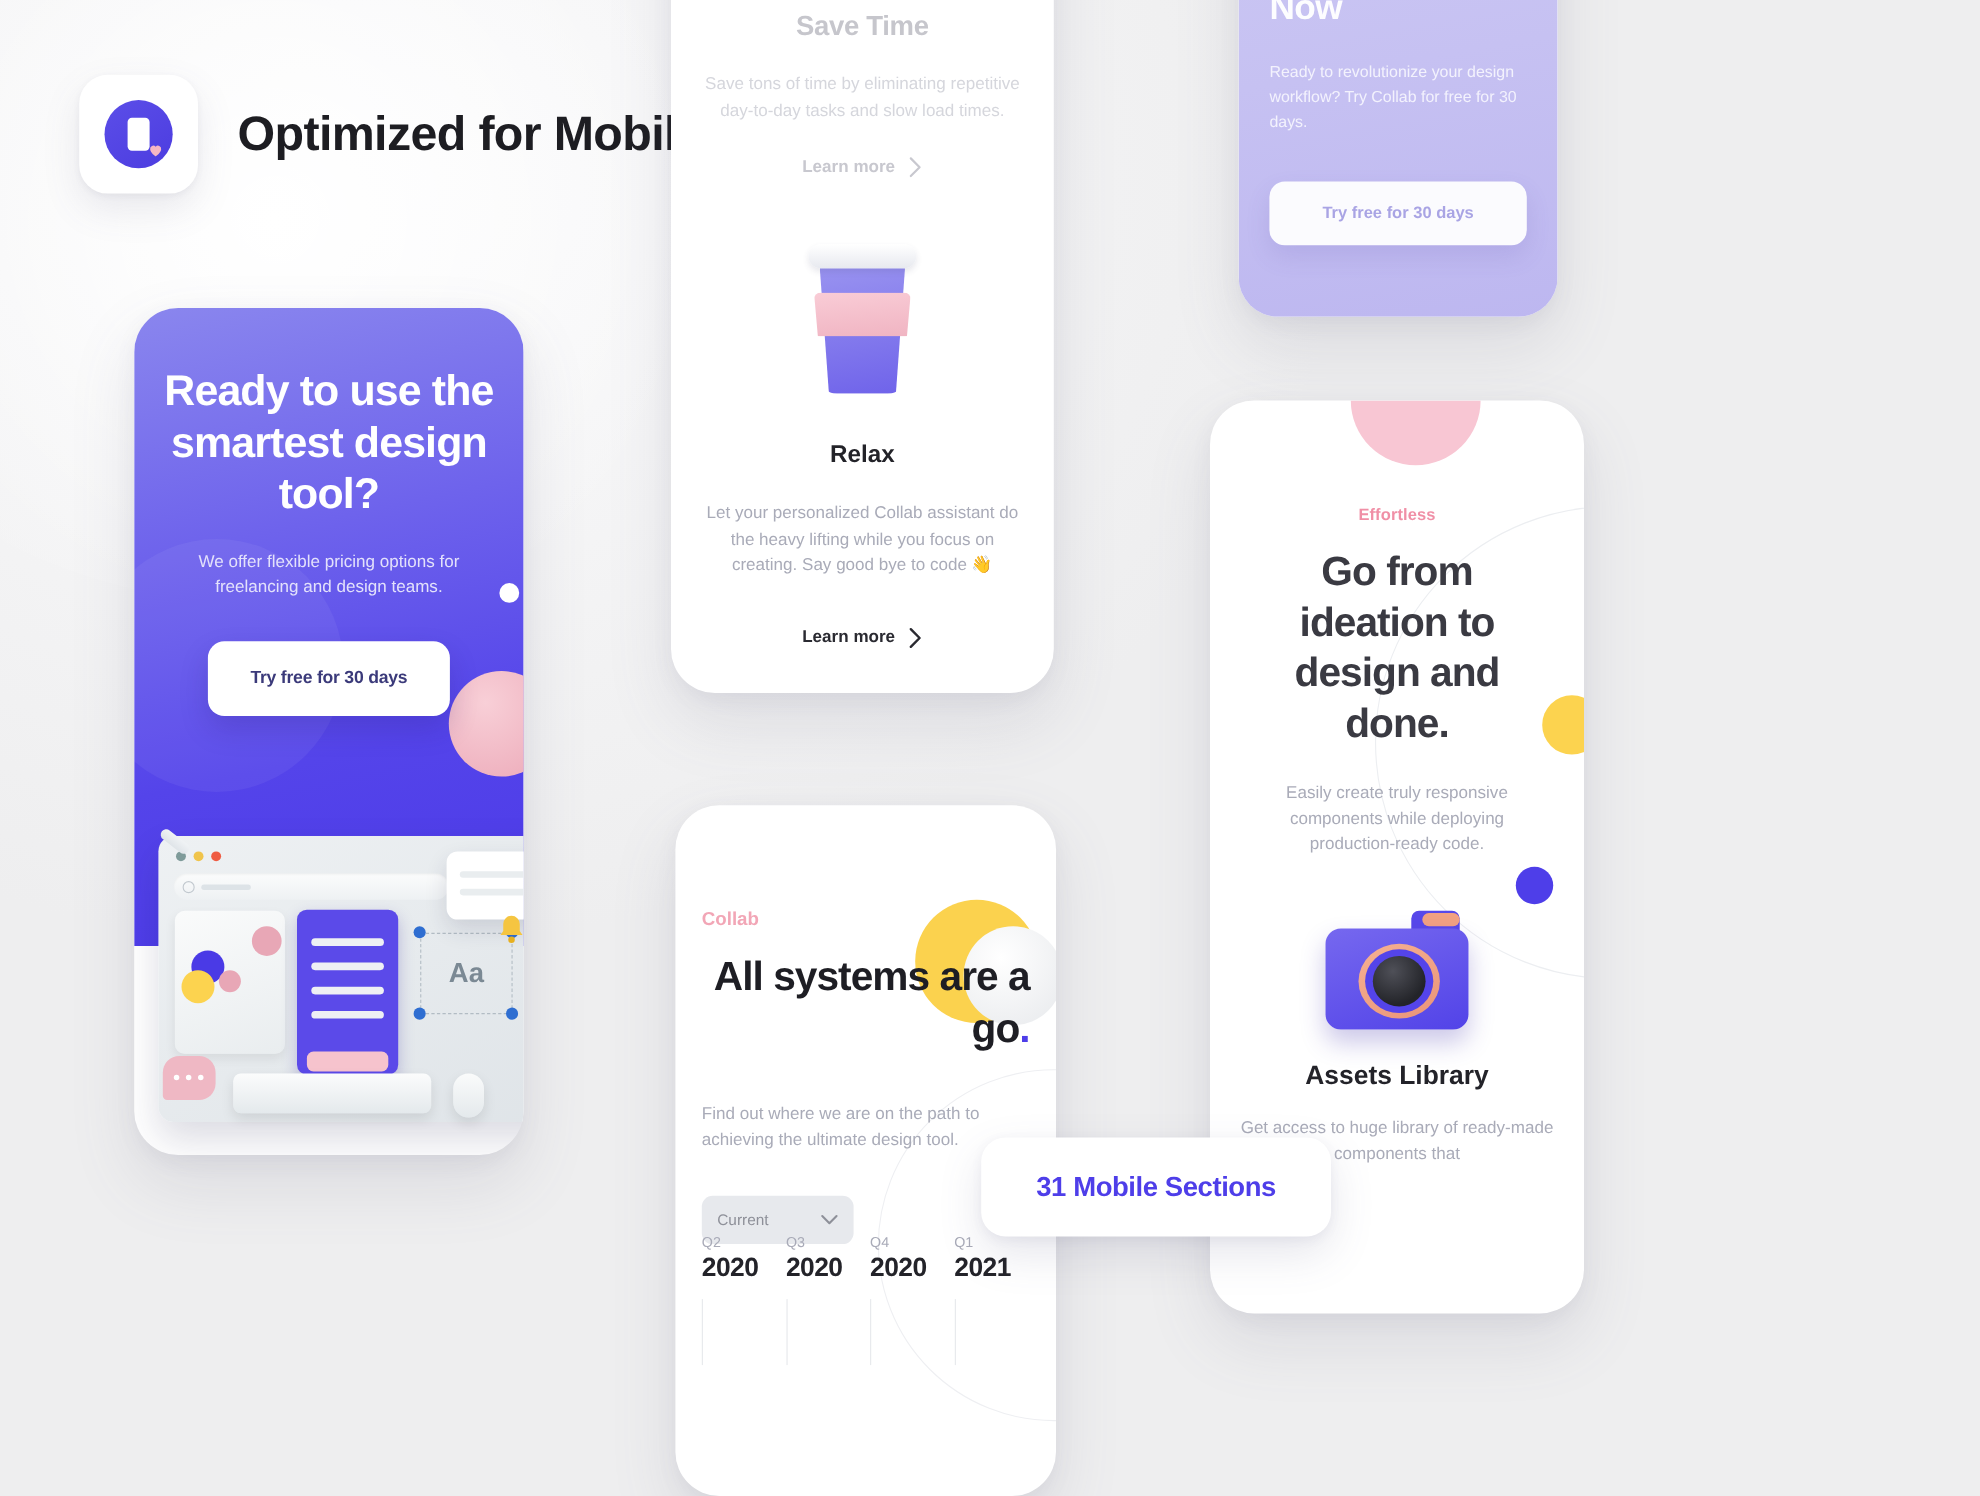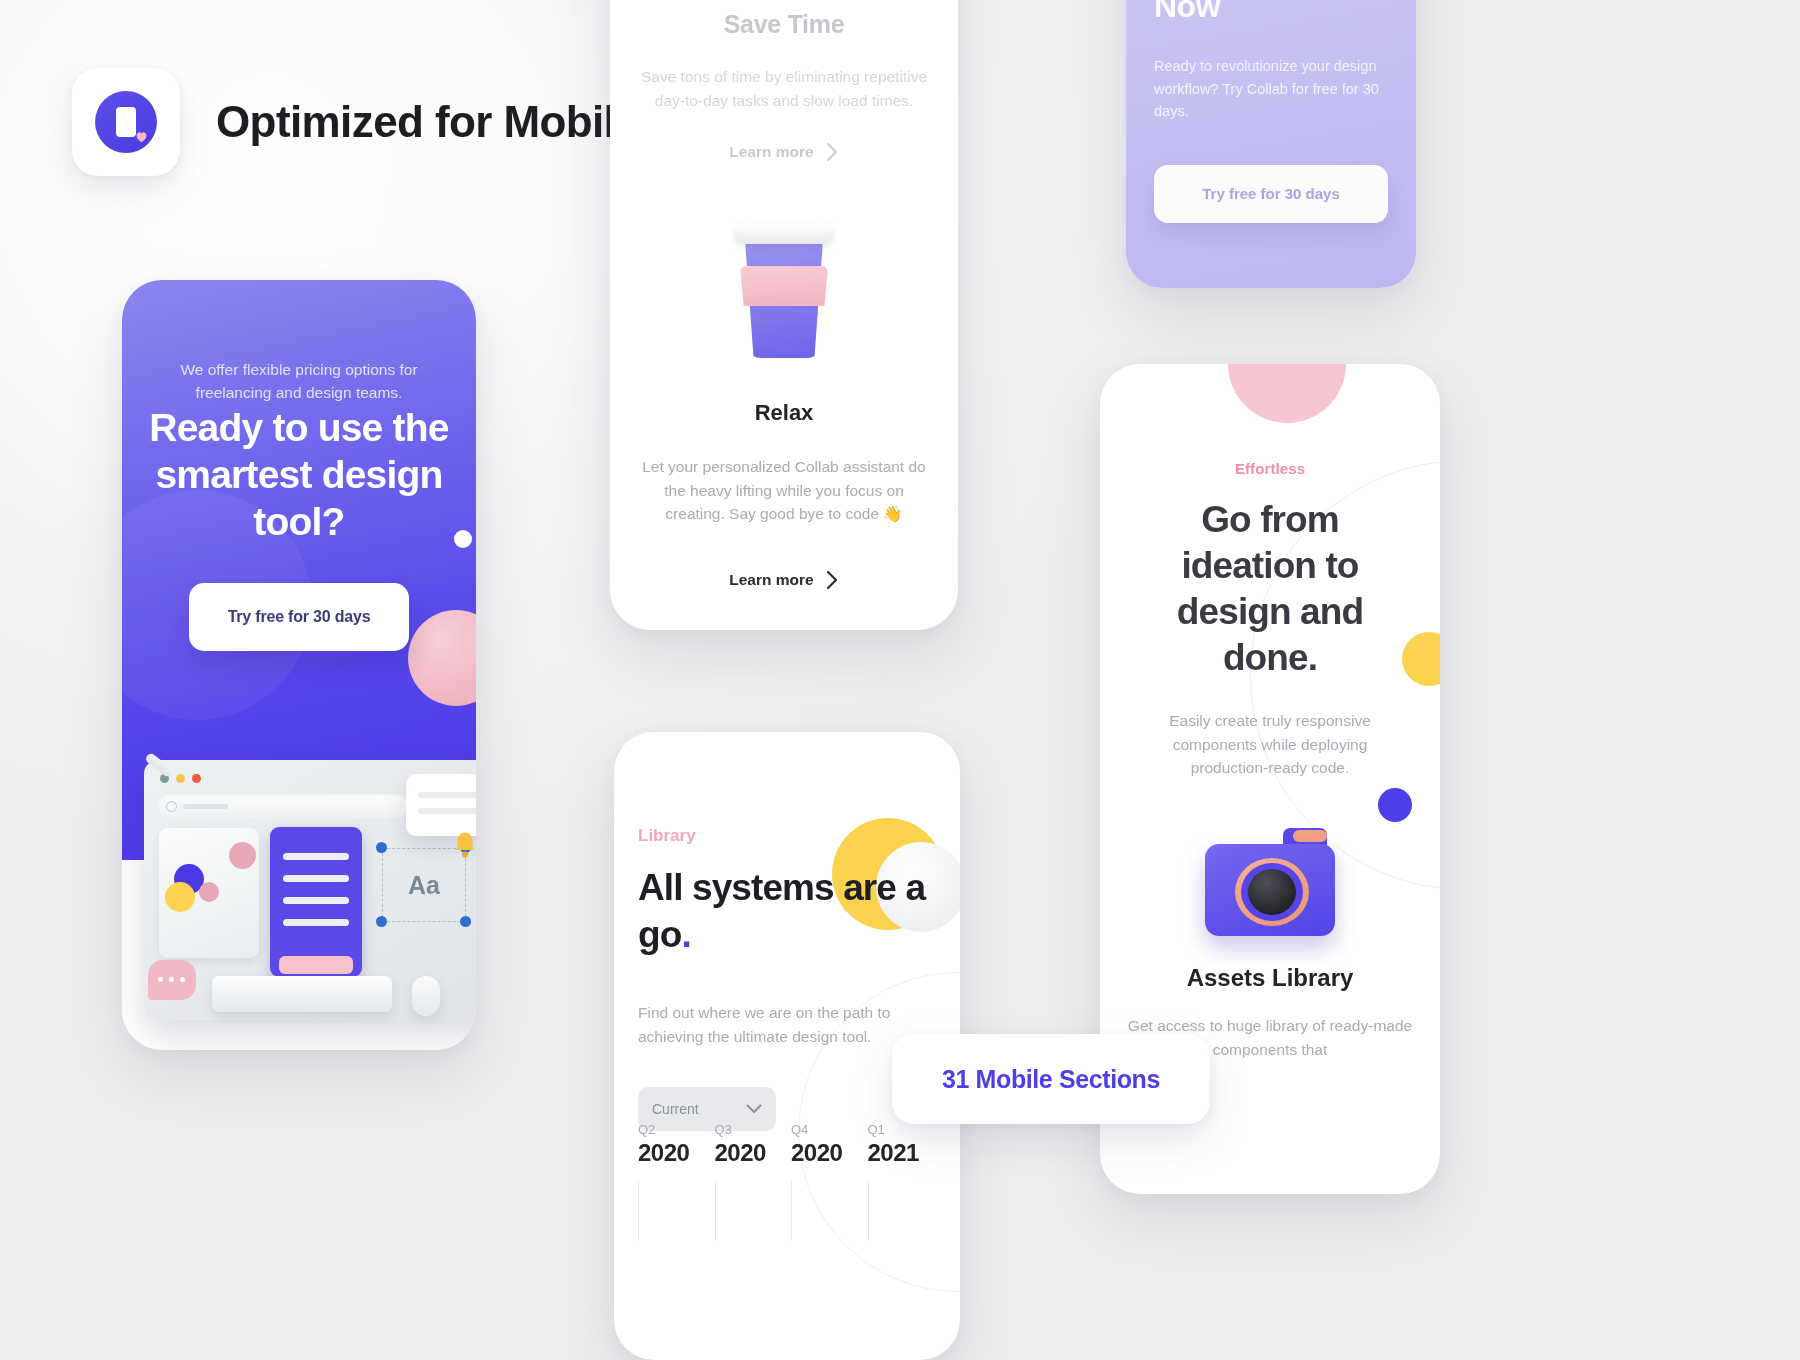--- a/index.html
+++ b/index.html
@@ -194,21 +194,21 @@
   #cam-ring { position:absolute; left:30px; top:36px; width:74px; height:68px; border-radius:50%; background:linear-gradient(150deg,#f6b192,#ea9478); }
   #cam-ring2 { position:absolute; left:36px; top:41px; width:62px; height:58px; border-radius:50%; background:#5444ea; }
   #cam-lens { position:absolute; left:43px; top:47px; width:48px; height:46px; border-radius:50%; background:radial-gradient(circle at 38% 30%,#4f5058,#232429 70%); }
   #assets-title { position:absolute; left:0; right:0; top:600px; text-align:center; font-size:24px; font-weight:bold; color:#232329; }
   #assets-body { position:absolute; left:26px; right:26px; top:650px; text-align:center; font-size:15.5px; line-height:23.5px; color:#a9abb8; }
 
   
   #card-roadmap { left:614px; top:732px; width:346px; height:628px; }
   #roadmap-inner { position:absolute; inset:0; padding:94px 24px 0; }
   #roadmap-label { font-size:17px; font-weight:600; color:#f2a6b6; }
-  #roadmap-heading { margin-top:18px; font-size:37px; line-height:47px; font-weight:bold; color:#1e1e24; letter-spacing:-.9px; }
+  #roadmap-heading { margin-top:18px; font-size:37px; line-height:47px; font-weight:bold; color:#1e1e24; letter-spacing:-.9px;text-align:right; }
   .accent-dot { color:#4e3ee9; }
   #roadmap-body { margin-top:43px; font-size:15.5px; line-height:24px; color:#a9abb8; }
   #roadmap-select {
     margin-top:38px; width:138px; height:44px; border-radius:10px; background:#e7e9ed;
     display:flex; align-items:center; justify-content:space-between; padding:0 14px;
     font-size:14px; color:#8e9099; cursor:pointer;
   }
   #roadmap-yellow { position:absolute; right:16px; top:86px; width:112px; height:112px; border-radius:50%; background:#fbd24e; }
   #roadmap-white-blob { position:absolute; right:-6px; top:110px; width:90px; height:90px; border-radius:50%; background:radial-gradient(circle at 38% 32%,#ffffff,#e7e9ec); }
   #quarters { position:absolute; left:24px; right:16px; top:390px; display:flex; gap:0; }
@@ -246,22 +246,22 @@
       </div>
     </div>
     <div id="page-title">Optimized for Mobile</div>
   </div>
 
   <div class="phone" id="card-ready">
     <div id="ready-grad"></div>
     <div id="ready-whitedot"></div>
     <div id="ready-pinkball"></div>
     <div id="ready-inner">
+      <div id="ready-heading">Ready to use the smartest design tool?</div>
       <div id="ready-sub">We offer flexible pricing options for freelancing and design teams.</div>
-      <div id="ready-heading">Ready to use the smartest design tool?</div>
       <div id="ready-cta">Try free for 30 days</div>
     </div>
 
     <div id="mockup">
       <div id="mock-dots">
         <span class="dot" style="background:#7f9b9a;"></span>
         <span class="dot" style="background:#f0c44b;"></span>
         <span class="dot" style="background:#ef5b42;"></span>
       </div>
       <div id="mock-search">
@@ -363,21 +363,21 @@
 
     <div id="assets-title">Assets Library</div>
     <div id="assets-body">Get access to huge library of ready-made components that</div>
   </div>
 
   <div class="phone" id="card-roadmap">
     <div id="roadmap-faint-circle"></div>
     <div id="roadmap-yellow"></div>
     <div id="roadmap-white-blob"></div>
     <div id="roadmap-inner">
-      <div id="roadmap-label">Library</div>
+      <div id="roadmap-label">Collab</div>
       <div id="roadmap-heading"><span>All systems are a go</span><span class="accent-dot">.</span></div>
       <div id="roadmap-body">Find out where we are on the path to achieving the ultimate design tool.</div>
       <div id="roadmap-select">
         <span>Current</span>
         <svg width="16" height="10" viewBox="0 0 16 10">
           <path d="M1.5 1.5L8 8l6.5-6.5" fill="none" stroke="#8e9099" stroke-width="1.9" stroke-linecap="round" stroke-linejoin="round"></path>
         </svg>
       </div>
     </div>
     <div id="quarters">

